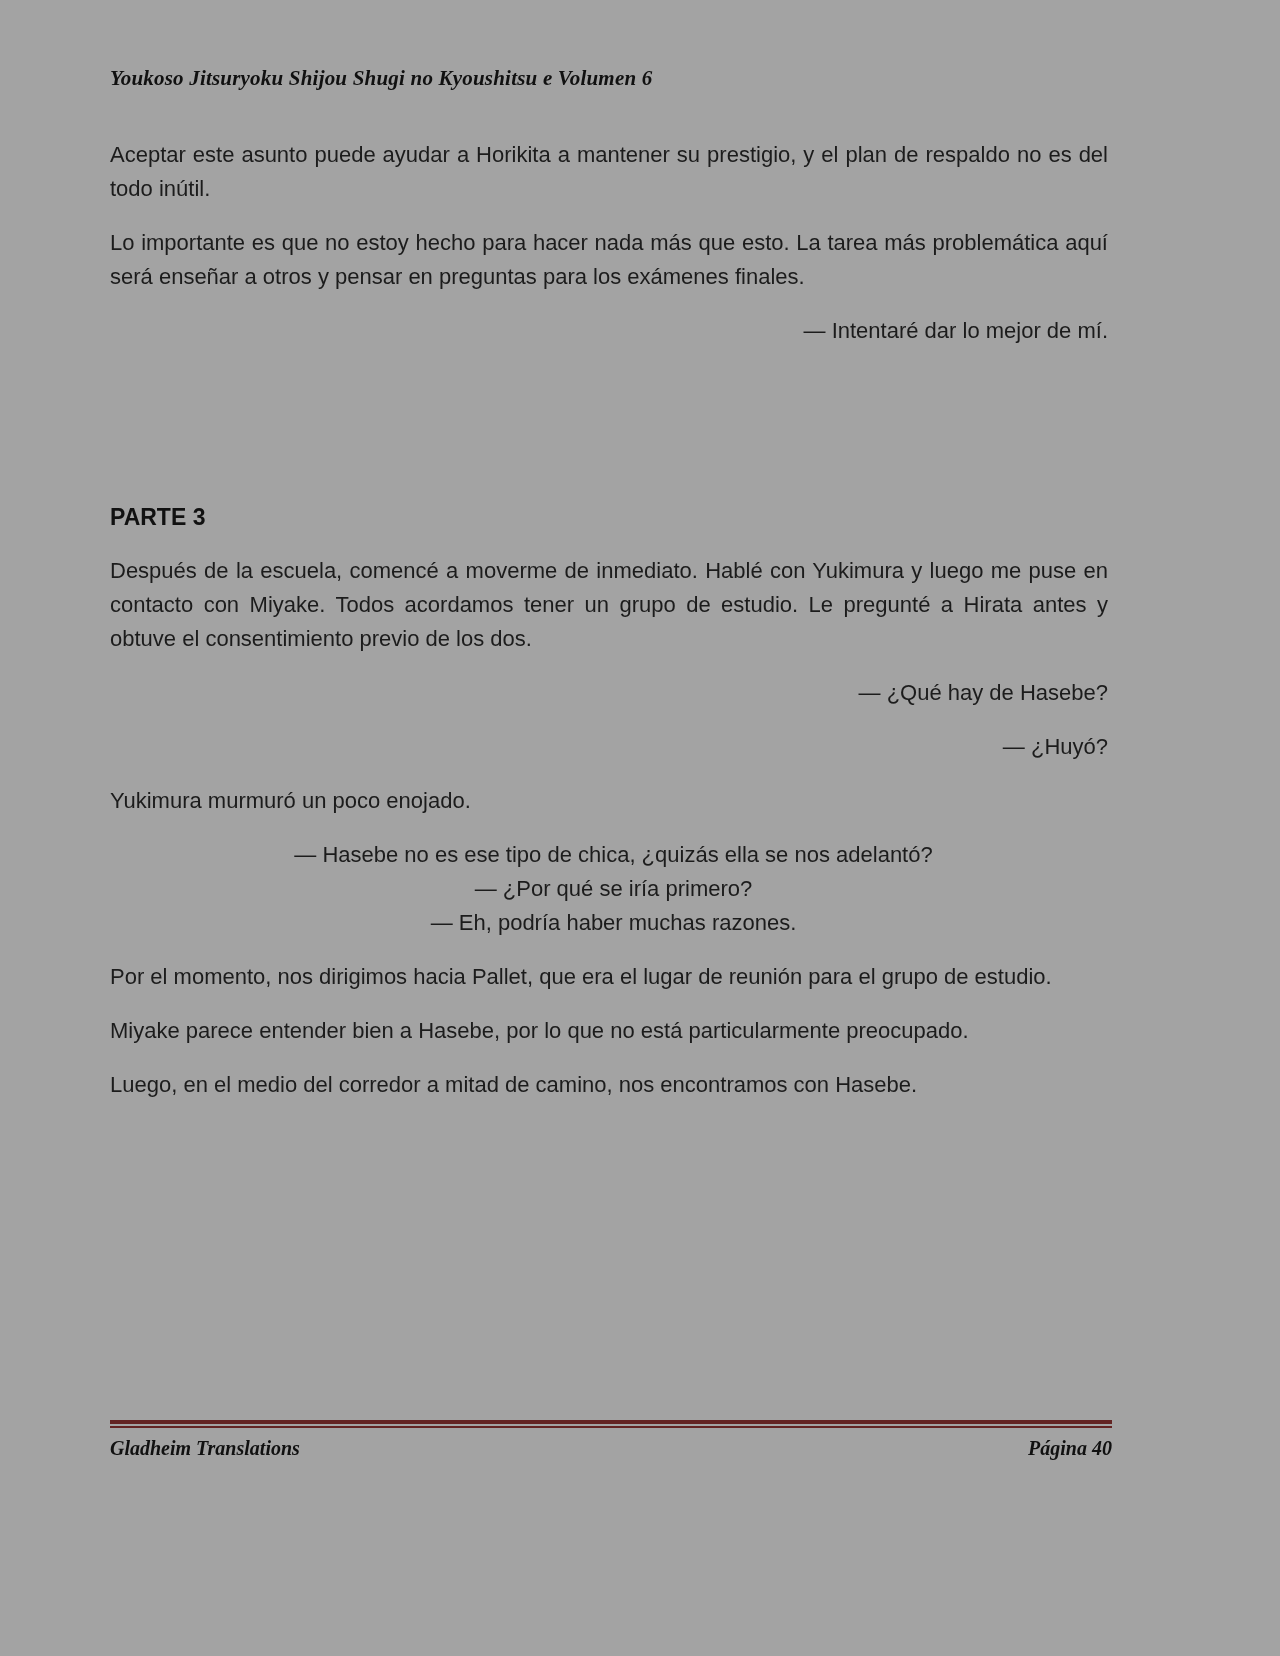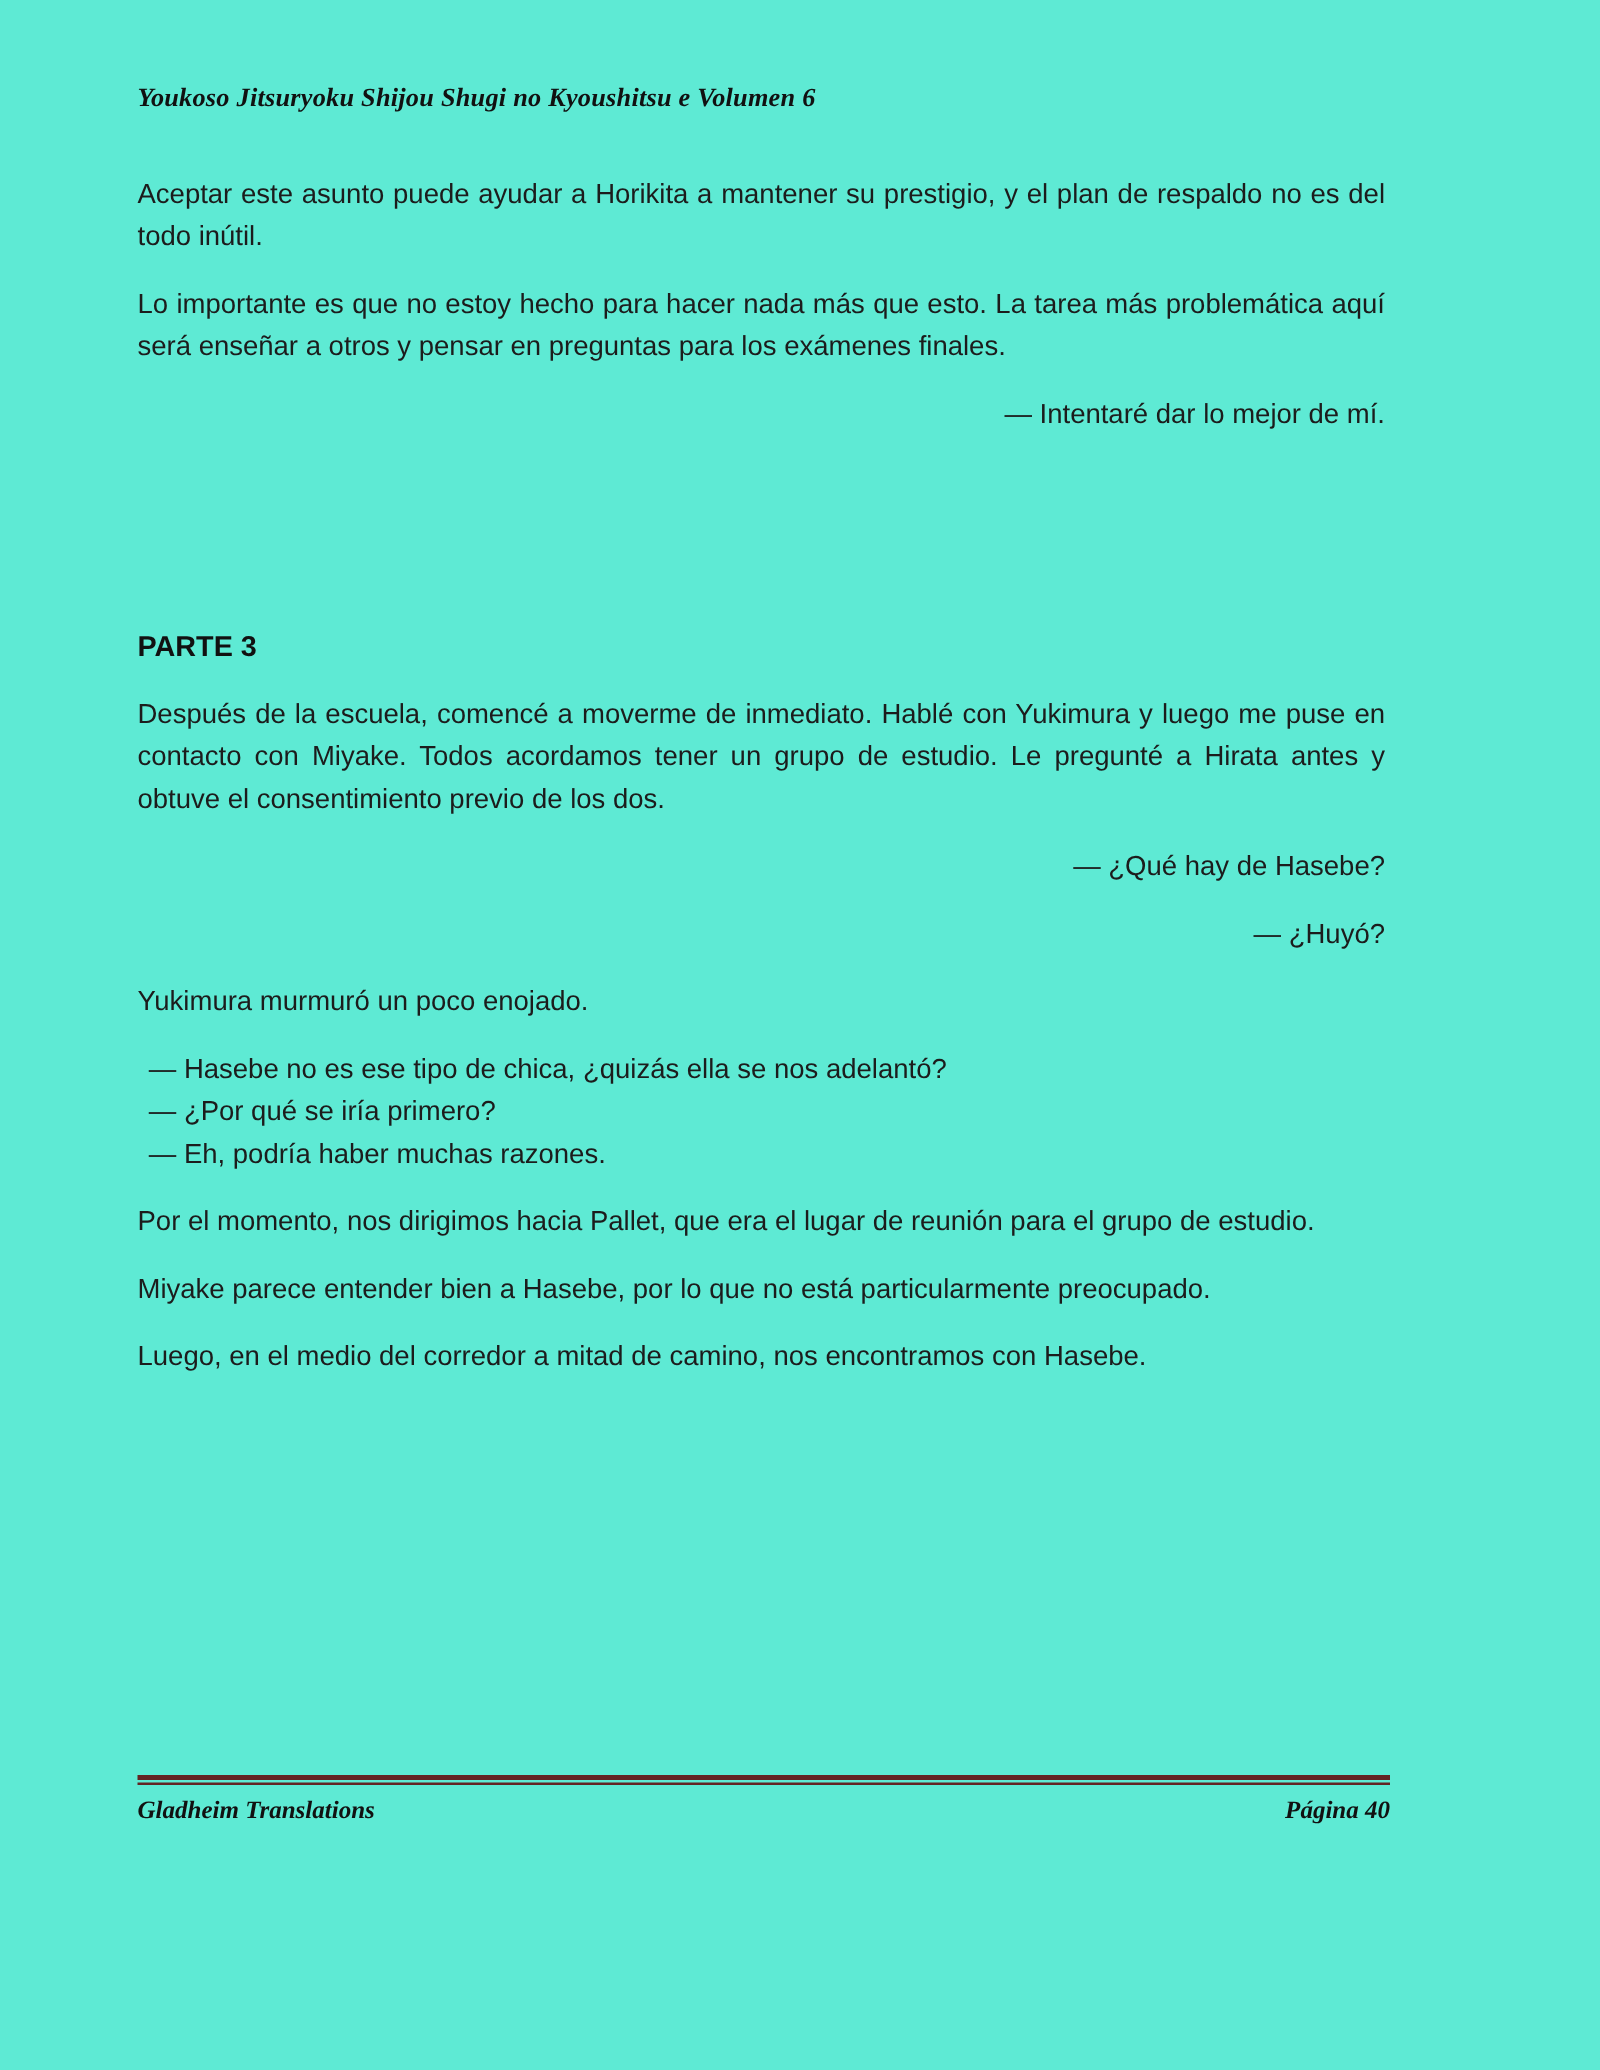--- a/index.html
+++ b/index.html
@@ -4,21 +4,21 @@
 <style>
   html, body {
     margin: 0;
     padding: 0;
     background: #ffffff;
   }
   .page {
     position: relative;
     width: 1280px;
     height: 1656px;
-    background: #5eead4;
+    background: #a3a3a3;
     font-family: "Liberation Sans", sans-serif;
     color: #1c1c1c;
     box-sizing: border-box;
     overflow: hidden;
   }
   .page-header {
     position: absolute;
     top: 66px;
     left: 110px;
     right: 172px;
@@ -51,21 +51,21 @@
     text-align: right;
   }
   .dialogue-group {
     margin: 0 0 20px 0;
   }
   .dialogue-group .dialogue-line {
     margin: 0;
     padding-left: 9px;
     font-size: 22px;
     line-height: 34px;
-    text-align: left;
+    text-align: center;
   }
   .section-heading {
     margin: 0 0 22px 0;
     padding-top: 134px;
     font-size: 23px;
     font-weight: bold;
     line-height: 30px;
     color: #111111;
   }
   .page-footer {

